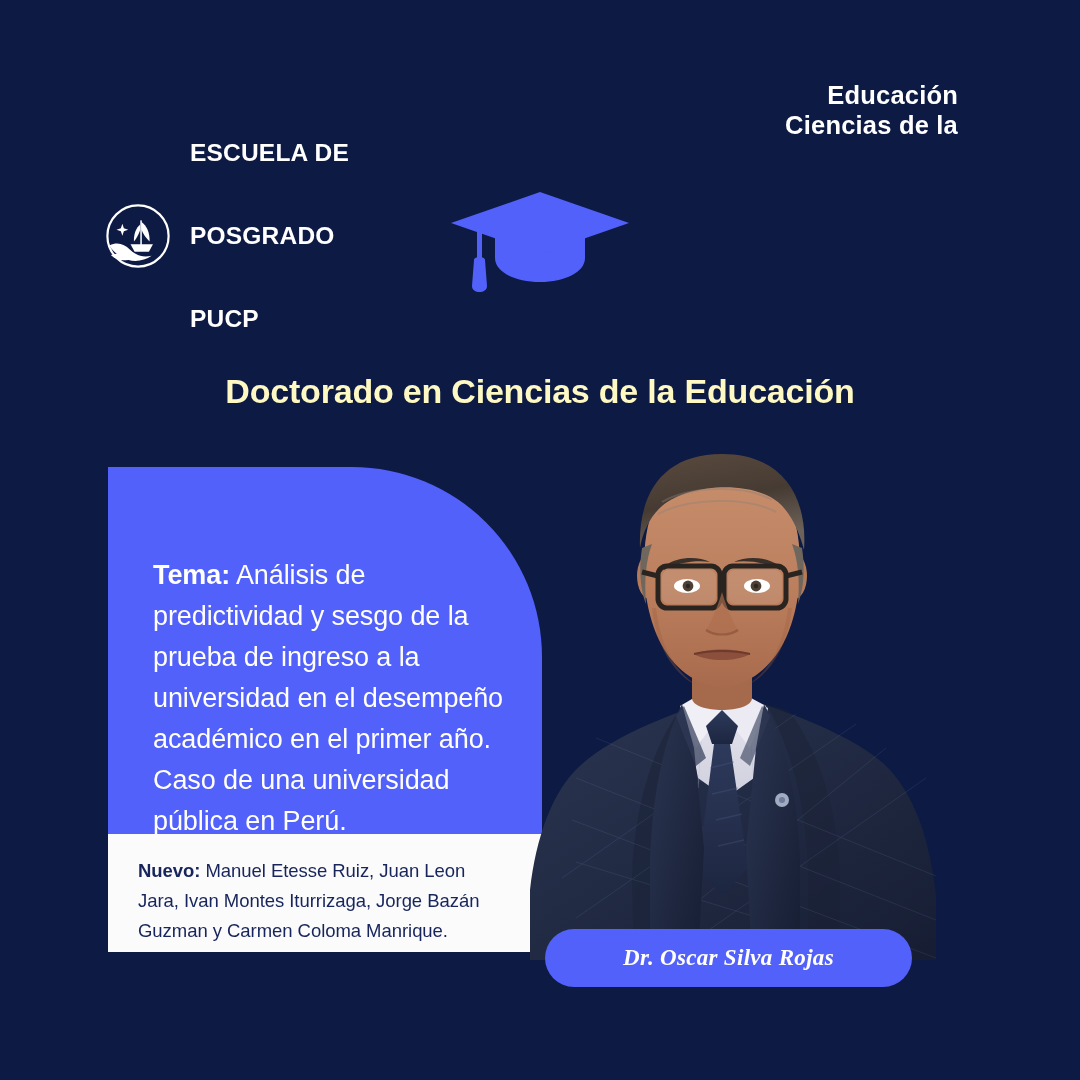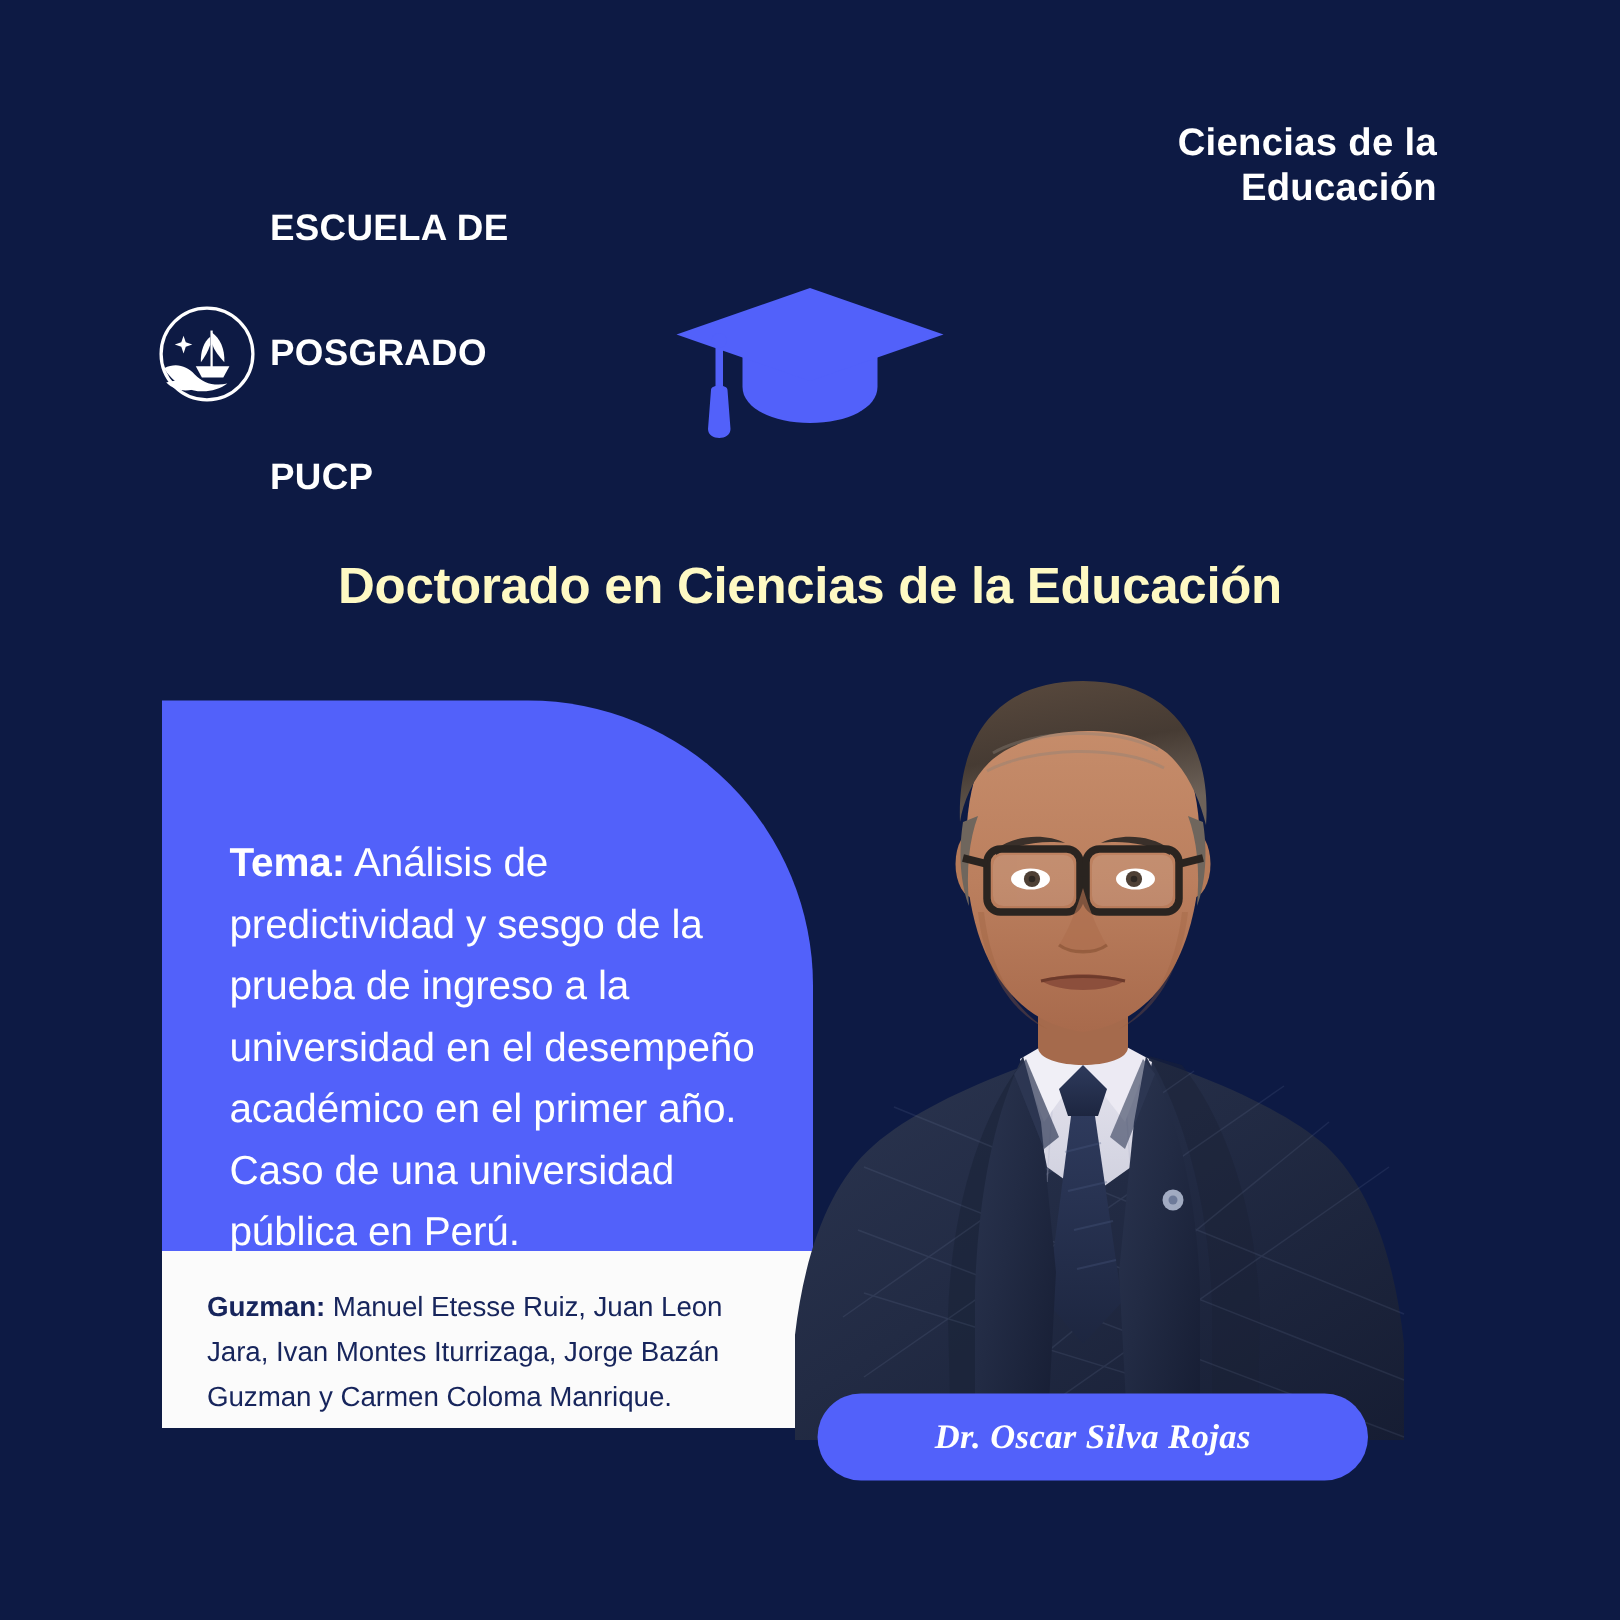--- a/index.html
+++ b/index.html
@@ -18,21 +18,21 @@
     -webkit-font-smoothing: antialiased;
   }
 
   
   .brand {
     position: absolute;
     left: 104px;
     top: 84px;
     display: flex;
     align-items: center;
-    gap: 8px;
+    gap: 18px;
   }
   .brand-mark { width: 68px; height: 68px; flex: none; }
   .brand-text {
     color: #ffffff;
     font-weight: bold;
     font-size: 24.5px;
     line-height: 1.13;
     letter-spacing: 0.2px;
     white-space: pre;
   }
@@ -193,22 +193,22 @@
     </span>
     <span class="brand-text">
       <span class="brand-line">ESCUELA DE</span>
       <span class="brand-line">POSGRADO</span>
       <span class="brand-line">PUCP</span>
     </span>
   </div>
 
   <div class="program">
     <div class="program-name">
+      <span>Educación</span>
       <span>Ciencias de la</span>
-      <span>Educación</span>
     </div>
   </div>
 
   <div class="cap-wrap">
     <svg width="182" height="112" viewBox="0 0 182 112" aria-hidden="true">
 
       <path d="M46 46 L46 72 C46 86 66 96 91 96 C116 96 136 86 136 72 L136 46 Z" fill="#5261fa"></path>
 
       <path d="M91 6 L180 37 L91 68 L2 37 Z" fill="#5261fa"></path>
 
@@ -223,21 +223,21 @@
 
   <div class="card">
     <div class="card-topic">
       <b>Tema:</b>
       <span>Análisis de predictividad y sesgo de la prueba de ingreso a la universidad en el desempeño académico en el primer año. Caso de una universidad pública en Perú.</span>
     </div>
   </div>
 
   <div class="jury-panel">
     <div class="jury-text">
-      <b>Guzman:</b>
+      <b>Nuevo:</b>
       <span>Manuel Etesse Ruiz, Juan Leon Jara, Ivan Montes Iturrizaga, Jorge Bazán Guzman y Carmen Coloma Manrique.</span>
     </div>
   </div>
 
   <div class="photo">
     <svg width="520" height="512" viewBox="0 0 520 512" aria-hidden="true">
       <defs>
         <linearGradient id="suitG" x1="0" y1="0" x2="1" y2="1">
           <stop offset="0%" stop-color="#2b3550"></stop>
           <stop offset="45%" stop-color="#222b44"></stop>

